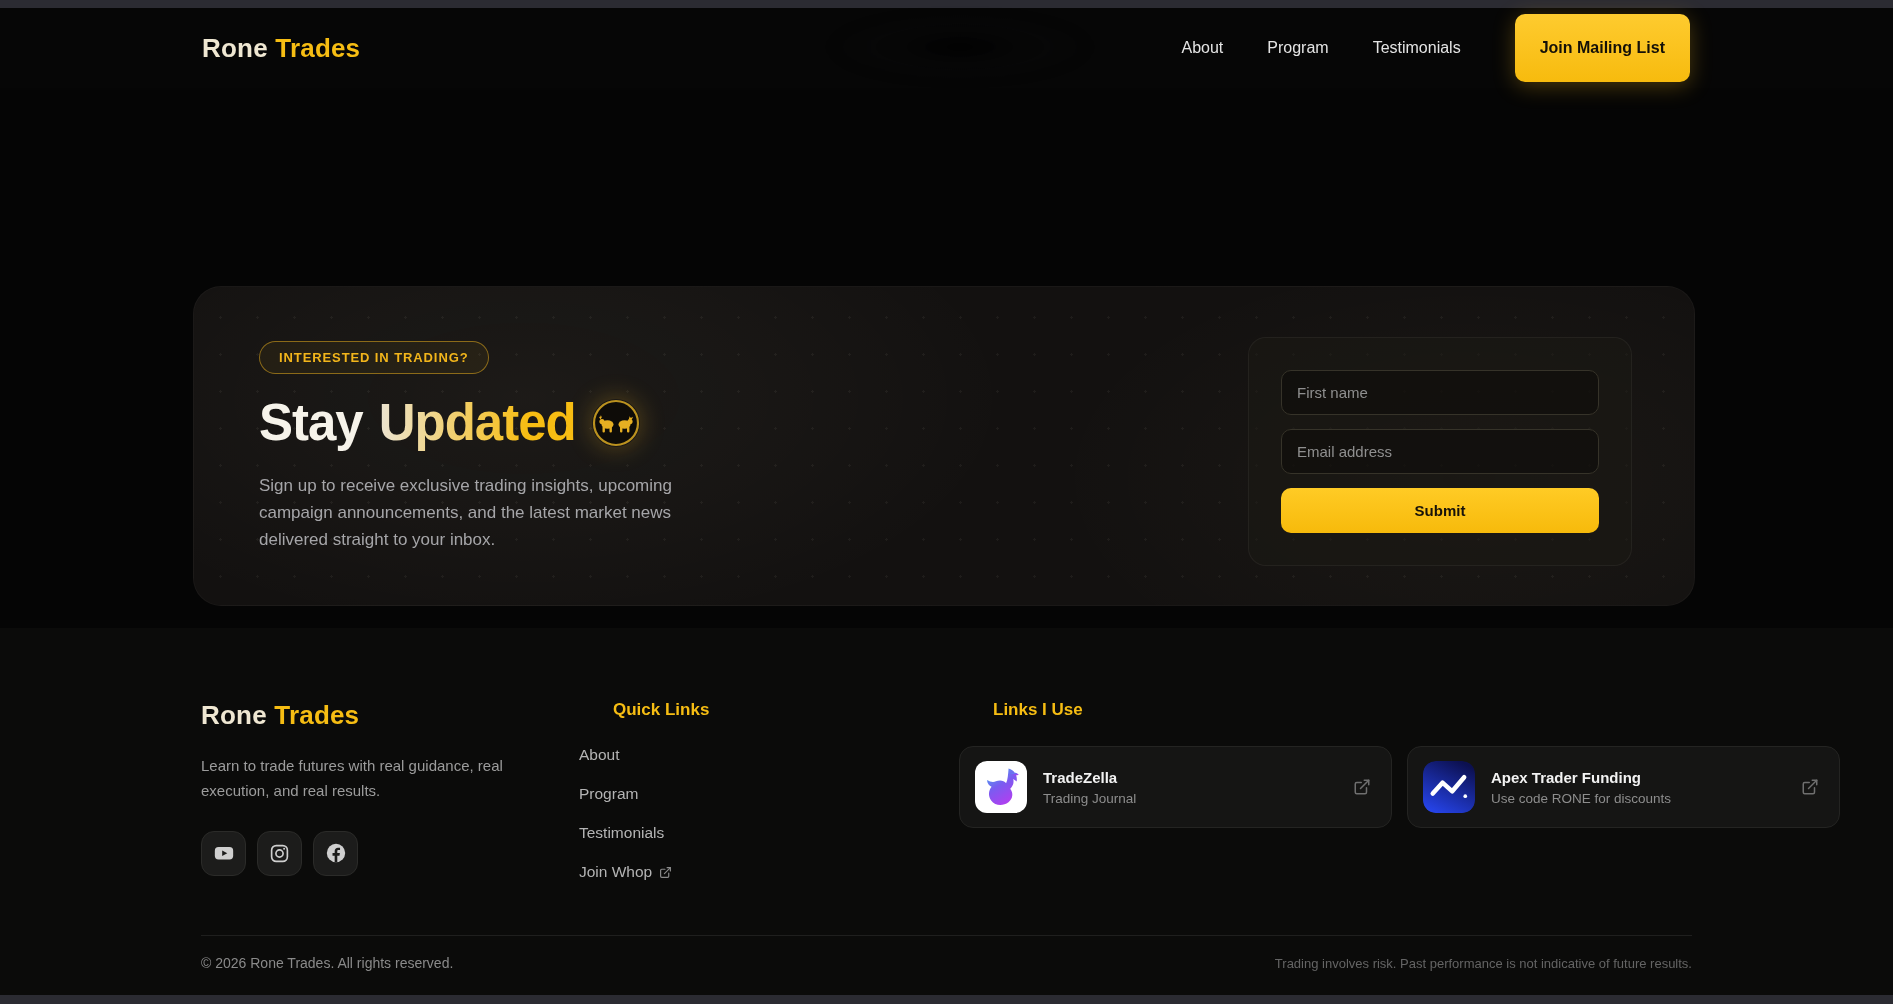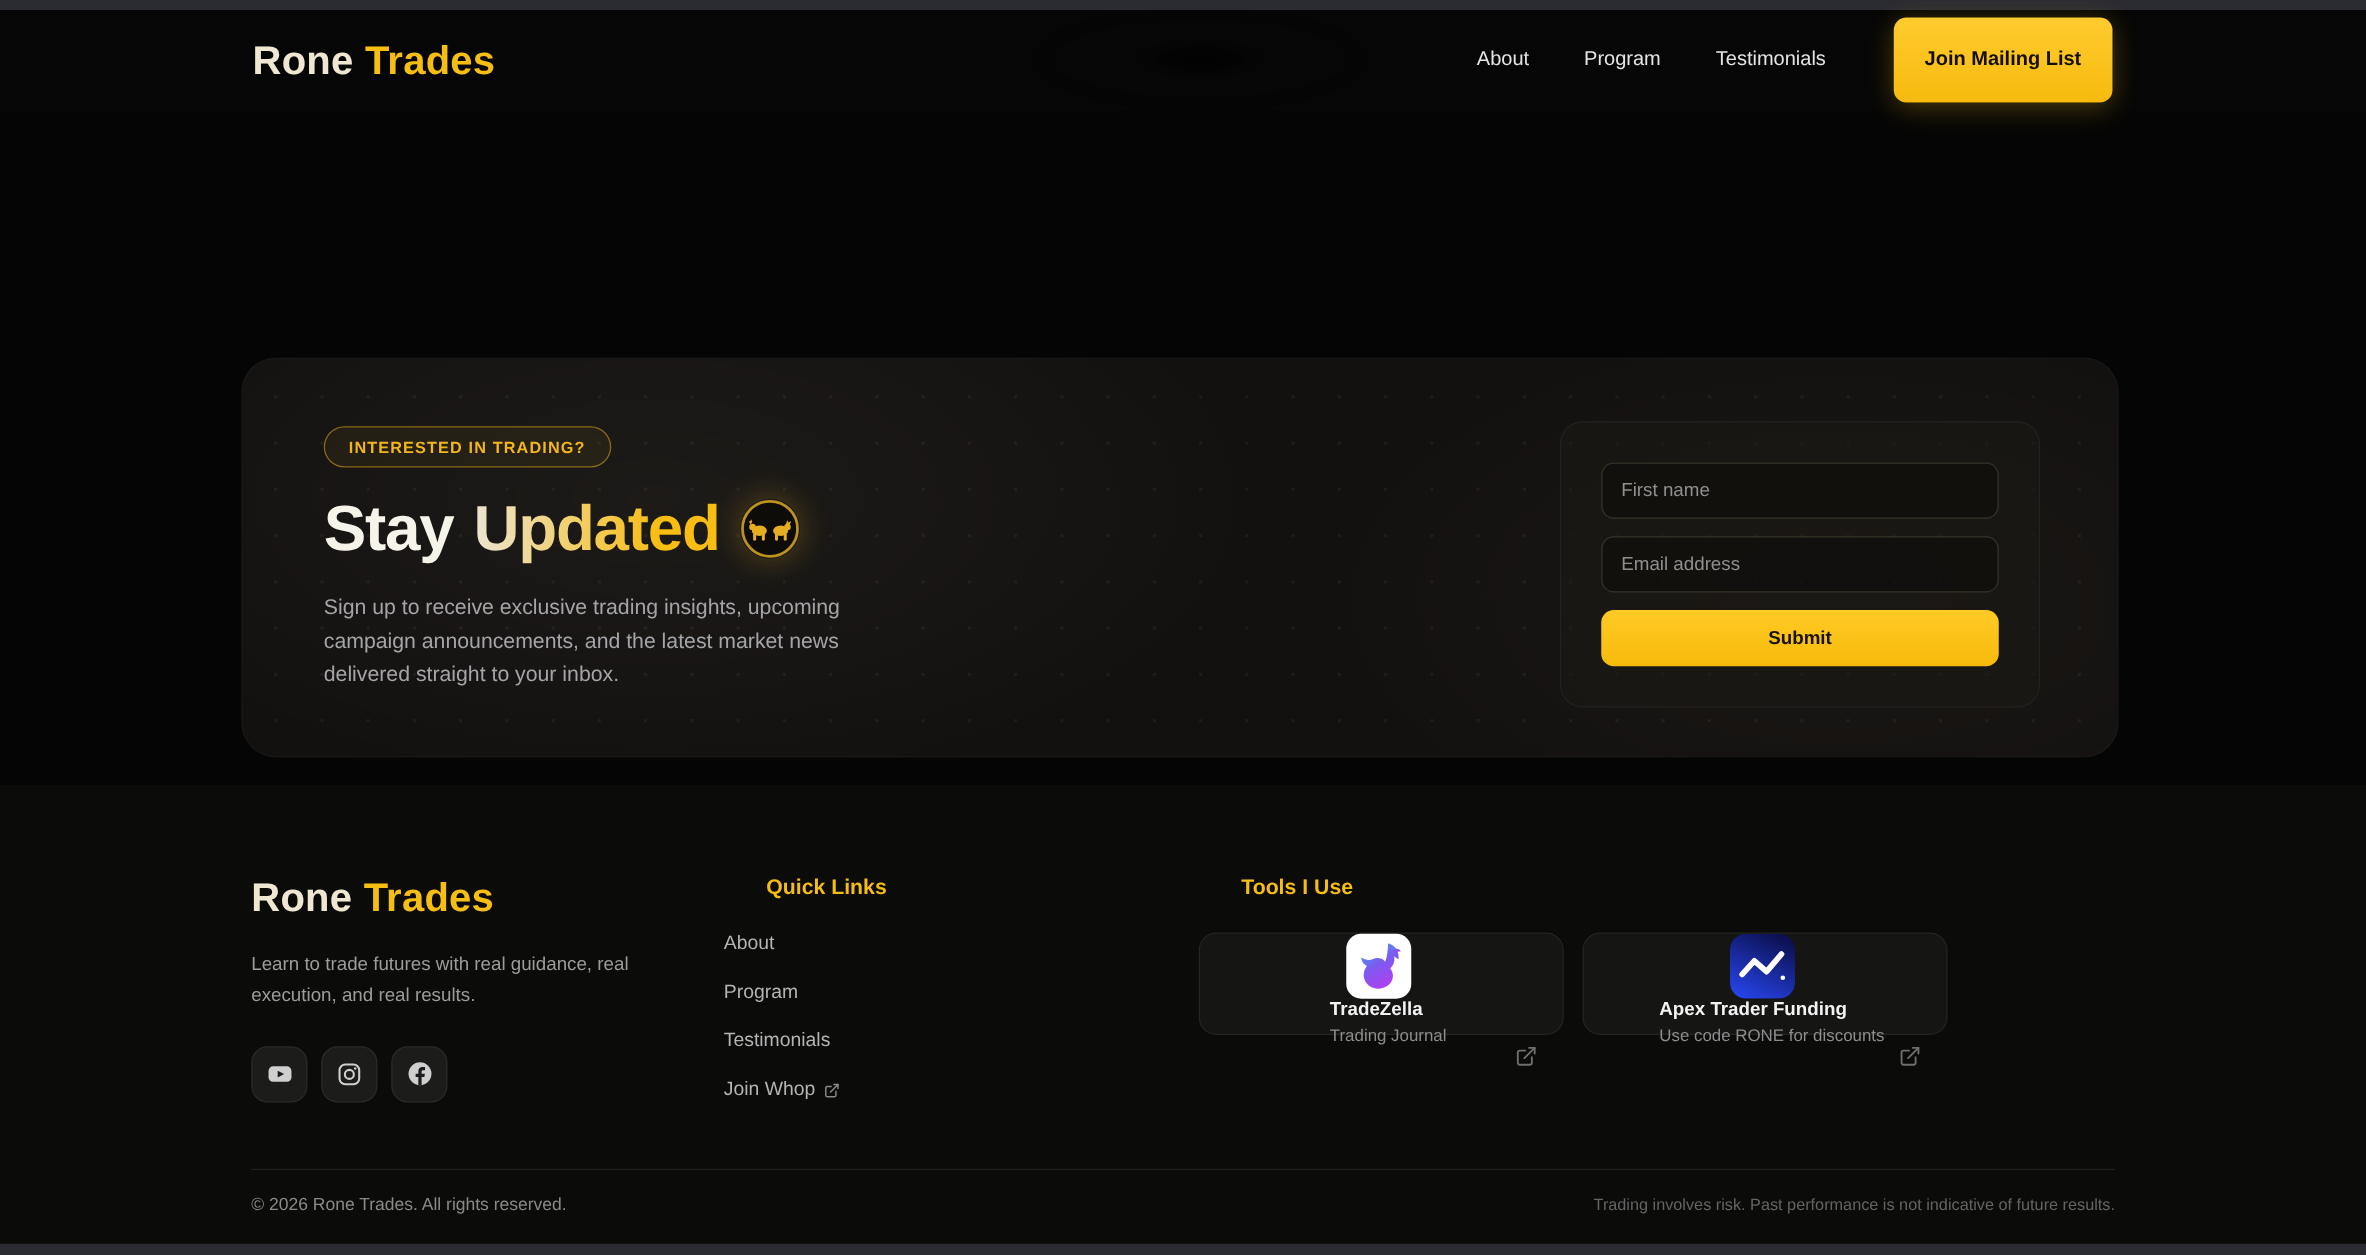--- a/index.html
+++ b/index.html
@@ -8,21 +8,21 @@
 
   .edge-strip { width:100%; height:8px; background:#2b2b32; }
   .edge-strip.bottom { position:absolute; left:0; bottom:0; height:9px; }
 
   
   .nav { position:relative; height:80px; display:flex; align-items:center;
     padding:0 203px 0 202px; background:#060606; }
   .nav-blur { position:absolute; left:830px; top:6px; width:260px; height:66px;
     border-radius:18px; background:radial-gradient(closest-side, rgba(0,0,0,.9), rgba(10,10,11,.25), transparent);
     filter:blur(6px); }
-  .brand { font-size:32px; font-weight:700; letter-spacing:.2px; cursor:pointer;text-align:right; }
+  .brand { font-size:26px; font-weight:700; letter-spacing:.2px; cursor:pointer;text-align:right; }
   .brand .b1 { color:#efe7d2; }
   .brand .b2 { color:#f6bd13; }
   .nav-right { margin-left:auto; display:flex; align-items:center; gap:44px; }
   .nav-link { color:#e4e4e4; font-size:16px; font-weight:500; cursor:pointer; }
   .cta-btn { margin-left:10px; background:linear-gradient(180deg,#fecb2f,#f7bb0e);
     color:#141008; font-size:16px; font-weight:700; border:none; border-radius:10px;
     padding:25px 25px; cursor:pointer; box-shadow:0 4px 22px rgba(250,190,30,.28); }
 
   
   .hero { height:540px; position:relative; }
@@ -67,23 +67,23 @@
   .socials { margin-top:27px; display:flex; gap:11px; }
   .social-btn { width:45px; height:45px; border-radius:13px; background:#1c1c1b;
     border:1px solid #2b2b29; display:flex; align-items:center; justify-content:center;
     cursor:pointer; }
   .col-heading { color:#f6bd13; font-size:17px; font-weight:700;margin-left:34px; }
   .q-links { margin-top:26px; display:flex; flex-direction:column; gap:21px; }
   .q-link { color:#b4b4b4; font-size:15.5px; cursor:pointer; display:flex;
     align-items:center; gap:7px; width:max-content; }
   .q-link .ext { color:#8a8a8a; }
   .tool-cards { margin-top:26px; display:flex; gap:15px; }
-  .tool-card { width:292px; height:82px; background:#151514; border:1px solid #242422;
+  .tool-card { width:433px; height:82px; background:#151514; border:1px solid #242422;
     border-radius:14px; display:flex; align-items:center; padding:0 20px 0 15px;
-    cursor:pointer;flex-direction:column; }
+    cursor:pointer; }
   .tool-icon { width:52px; height:52px; border-radius:12px; flex:0 0 auto;
     display:flex; align-items:center; justify-content:center; overflow:hidden; }
   .tool-icon.tz { background:#ffffff; }
   .tool-text { margin-left:16px; display:flex; flex-direction:column; gap:5px; }
   .tool-title { color:#f2f2f2; font-size:15px; font-weight:700; }
   .tool-sub { color:#8d8d8d; font-size:13.5px; }
   .tool-ext { margin-left:auto; color:#6f6f6f; }
 
   .footer-divider { position:absolute; left:201px; right:201px; top:307px;
     height:1px; background:#1f1f1e; }
@@ -202,21 +202,21 @@
               <path d="M18 13v6a2 2 0 0 1-2 2H5a2 2 0 0 1-2-2V8a2 2 0 0 1 2-2h6"></path>
                 <path d="M15 3h6v6"></path>
                 <path d="M10 14L21 3"></path>
             </svg>
           </span>
         </span>
       </div>
     </div>
 
     <div>
-      <div class="col-heading">Tools I Use</div>
+      <div class="col-heading">Links I Use</div>
       <div class="tool-cards">
 
         <div class="tool-card">
           <div class="tool-icon tz">
             <svg viewBox="0 0 48 48" width="52" height="52">
               <defs>
                 <linearGradient id="tz" x1="0.2" y1="0" x2="0.7" y2="1">
                   <stop offset="0" stop-color="#4aa8f0"></stop>
                   <stop offset="0.45" stop-color="#7a5cf0"></stop>
                   <stop offset="1" stop-color="#b43df0"></stop>

